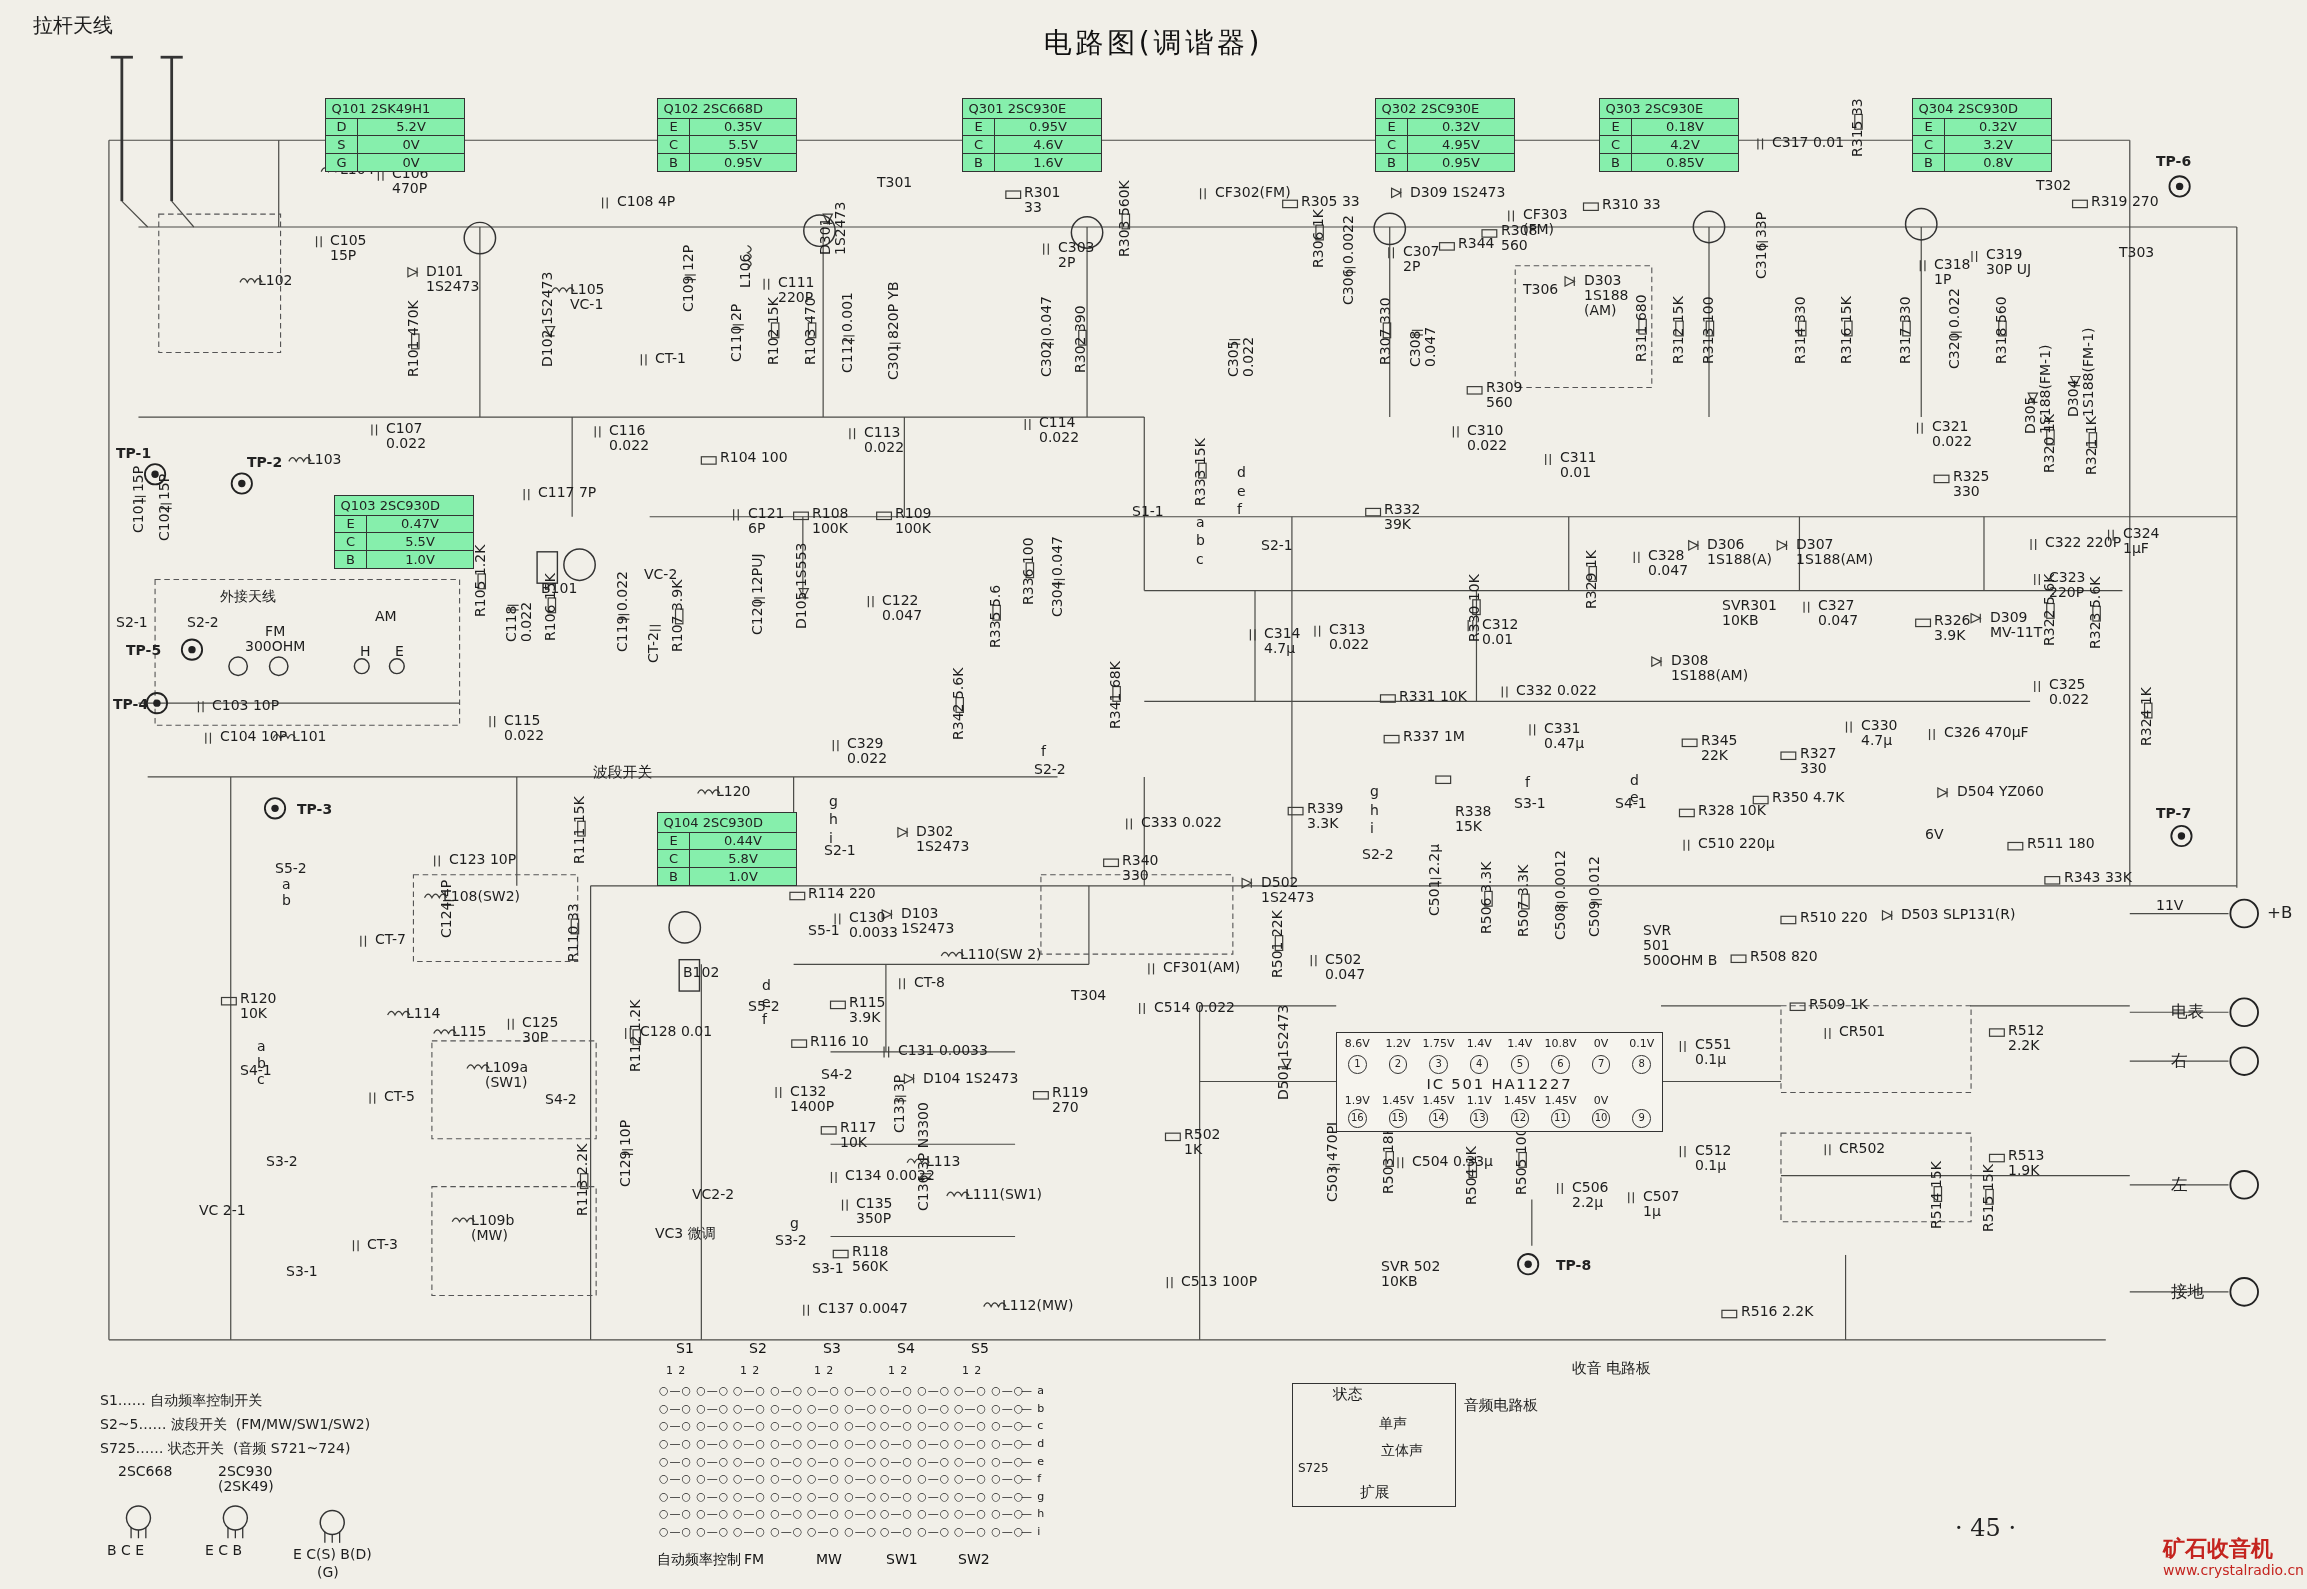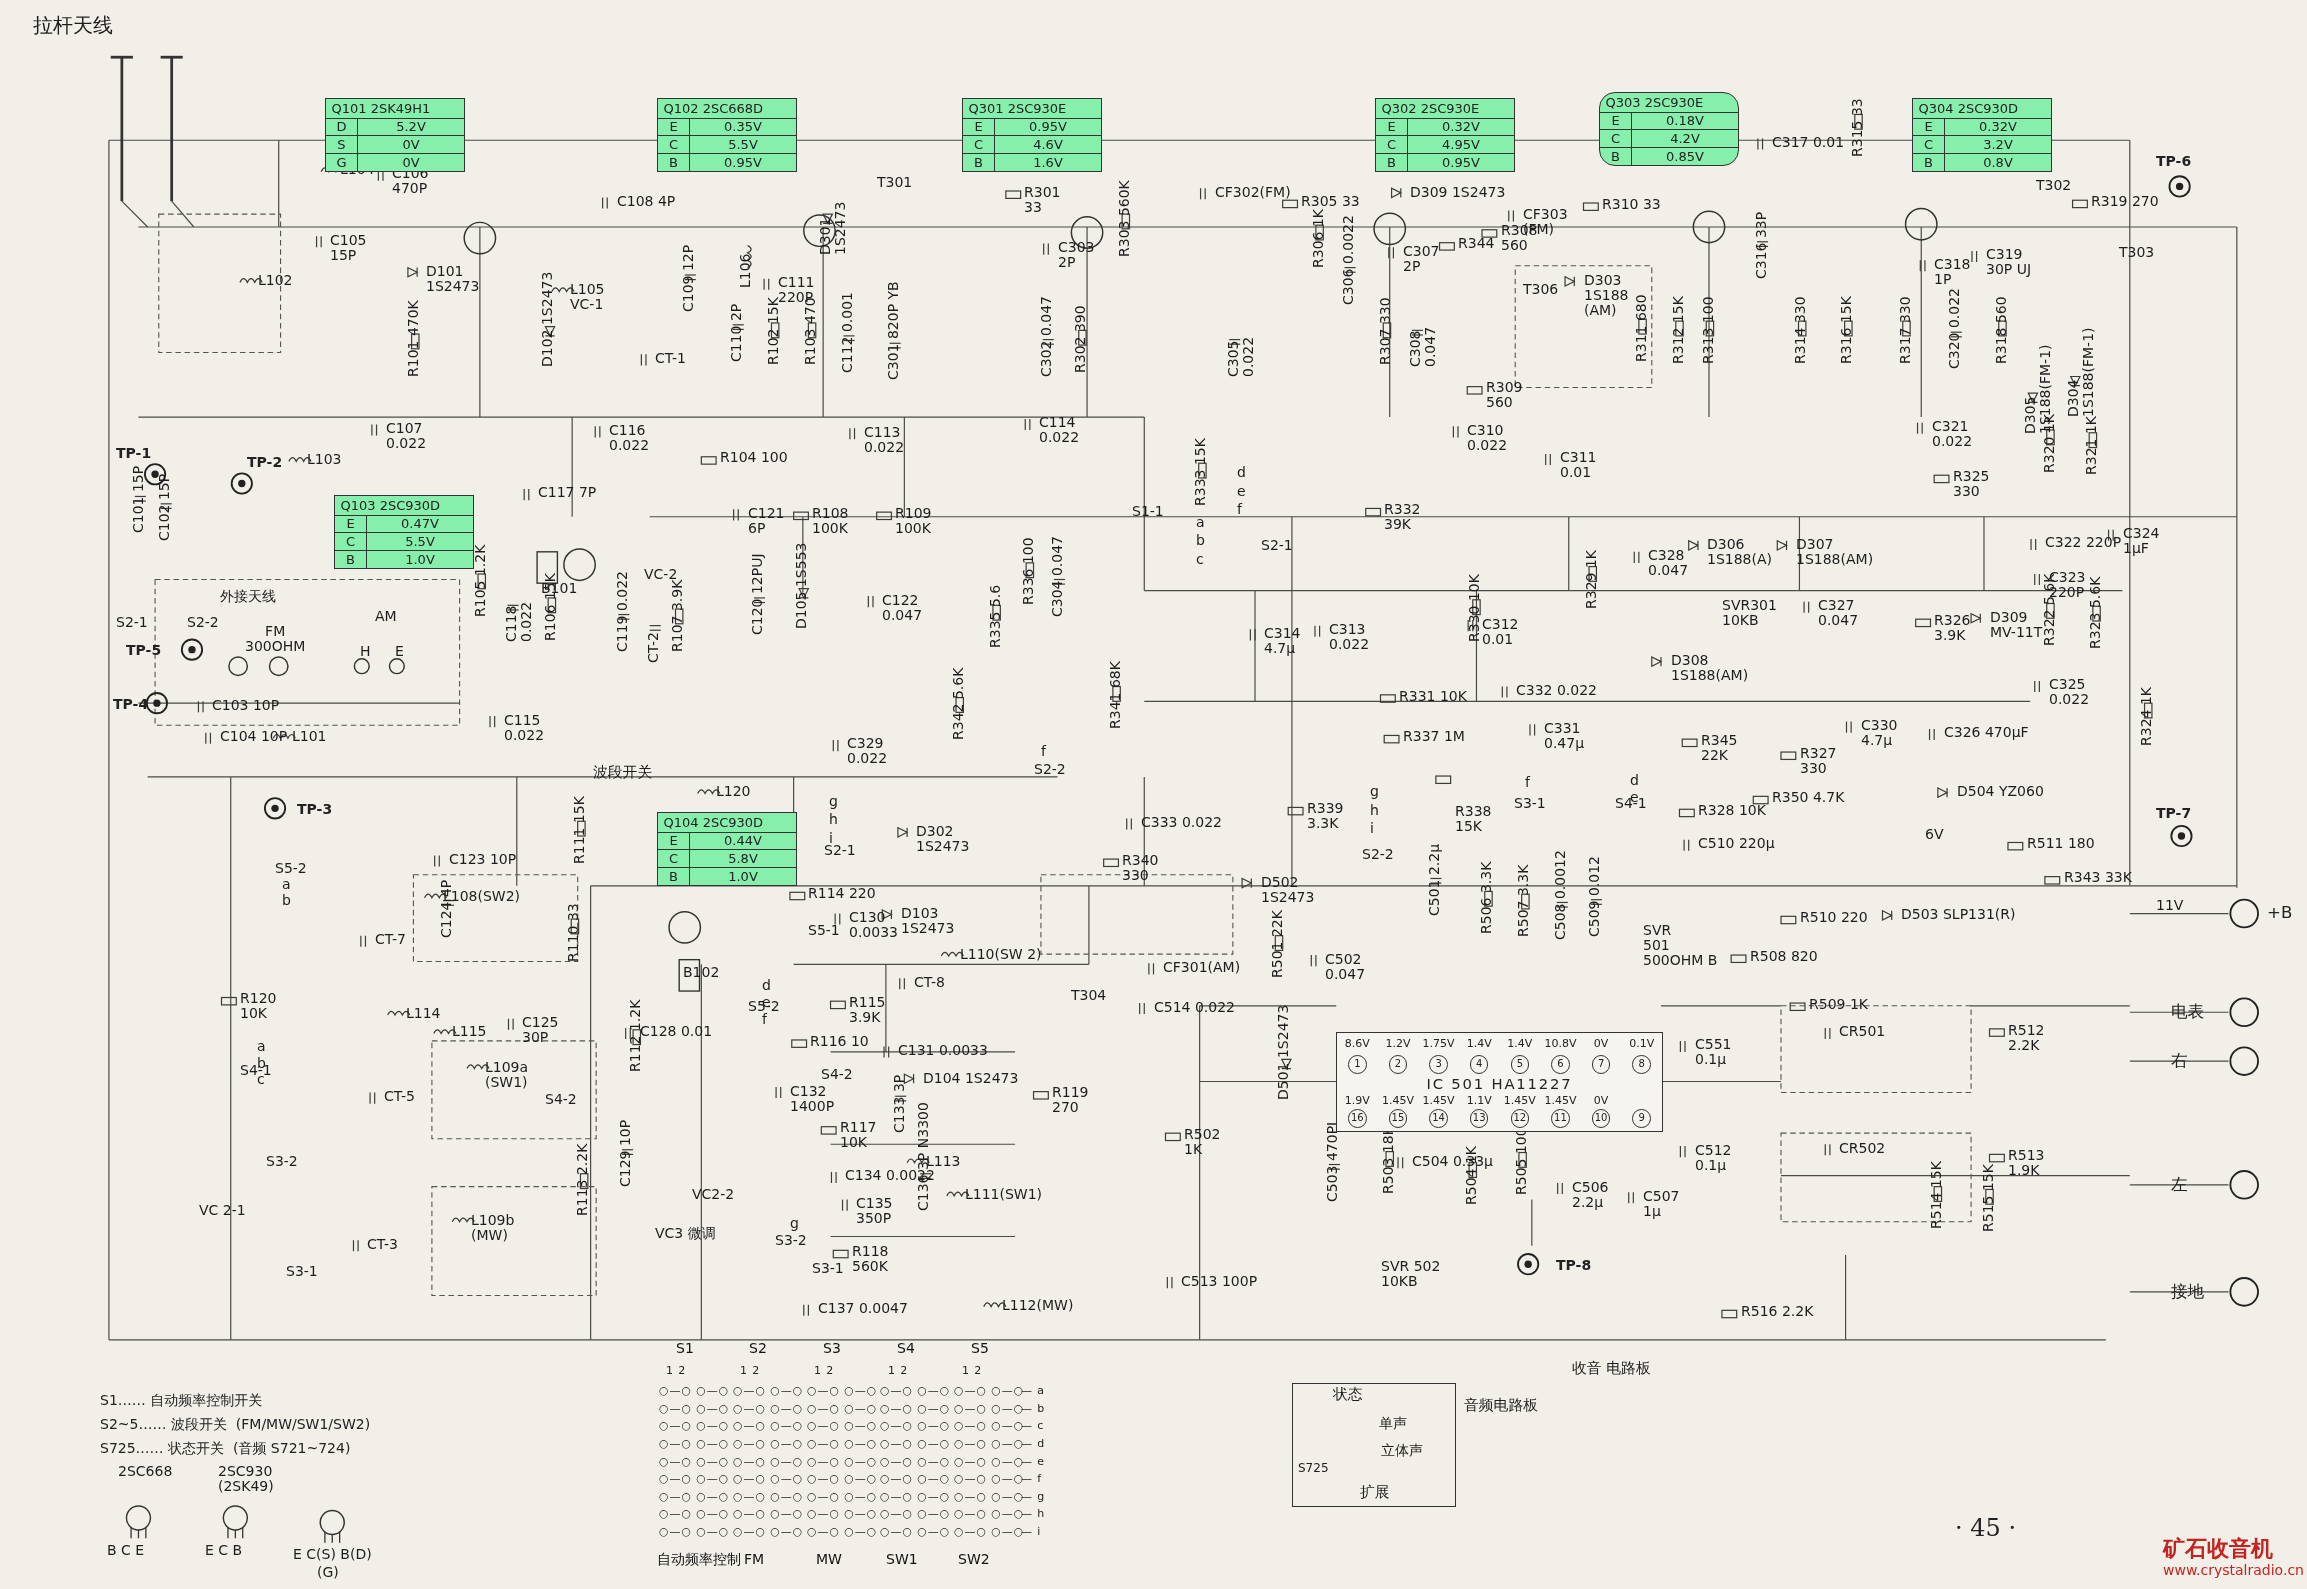--- a/index.html
+++ b/index.html
@@ -446,20 +446,21 @@
       <circle cx="2364" cy="906" r="4" fill="#222"></circle>
       <circle cx="1656" cy="1370" r="11" fill="none" stroke="#222" stroke-width="2"></circle>
       <circle cx="1656" cy="1370" r="4" fill="#222"></circle>
       <circle cx="2432" cy="990" r="15" fill="none" stroke="#222" stroke-width="2"></circle>
       <circle cx="2432" cy="1097" r="15" fill="none" stroke="#222" stroke-width="2"></circle>
       <circle cx="2432" cy="1150" r="15" fill="none" stroke="#222" stroke-width="2"></circle>
       <circle cx="2432" cy="1284" r="15" fill="none" stroke="#222" stroke-width="2"></circle>
       <circle cx="2432" cy="1400" r="15" fill="none" stroke="#222" stroke-width="2"></circle>
     </svg>
 
+  <div class="title">电路图(调谐器)</div>
 
   <div class="lbl" style="left:33px;top:14.8px;font-size:20px;">拉杆天线</div>
 
   <div class="lbl" style="left:593px;top:764px;font-size:14.8px;">波段开关</div>
 
   <div class="lbl" style="left:1572px;top:1360px;font-size:14.8px;">收音 电路板</div>
   <div class="lbl" style="left:1464px;top:1397px;font-size:14.8px;">音频电路板</div>
 
   <div class="statusbox" style="left:1292px;top:1383px;width:162px;height:122px;"></div>
   <div class="lbl" style="left:1333px;top:1386px;font-size:14.8px;">状态</div>
@@ -889,21 +890,21 @@
       </div>
       <div class="rw">
         <div class="pin">C</div>
         <div class="val">4.95V</div>
       </div>
       <div class="rw">
         <div class="pin">B</div>
         <div class="val">0.95V</div>
       </div>
     </div>
-    <div class="ttable" style="left: 1599px; top: 92px; width: 138px; border-radius: 16px;">
+    <div class="ttable" style="left: 1599px; top: 98px; width: 138px;">
       <div class="hd">Q303  2SC930E</div>
       <div class="rw">
         <div class="pin">E</div>
         <div class="val">0.18V</div>
       </div>
       <div class="rw">
         <div class="pin">C</div>
         <div class="val">4.2V</div>
       </div>
       <div class="rw">

